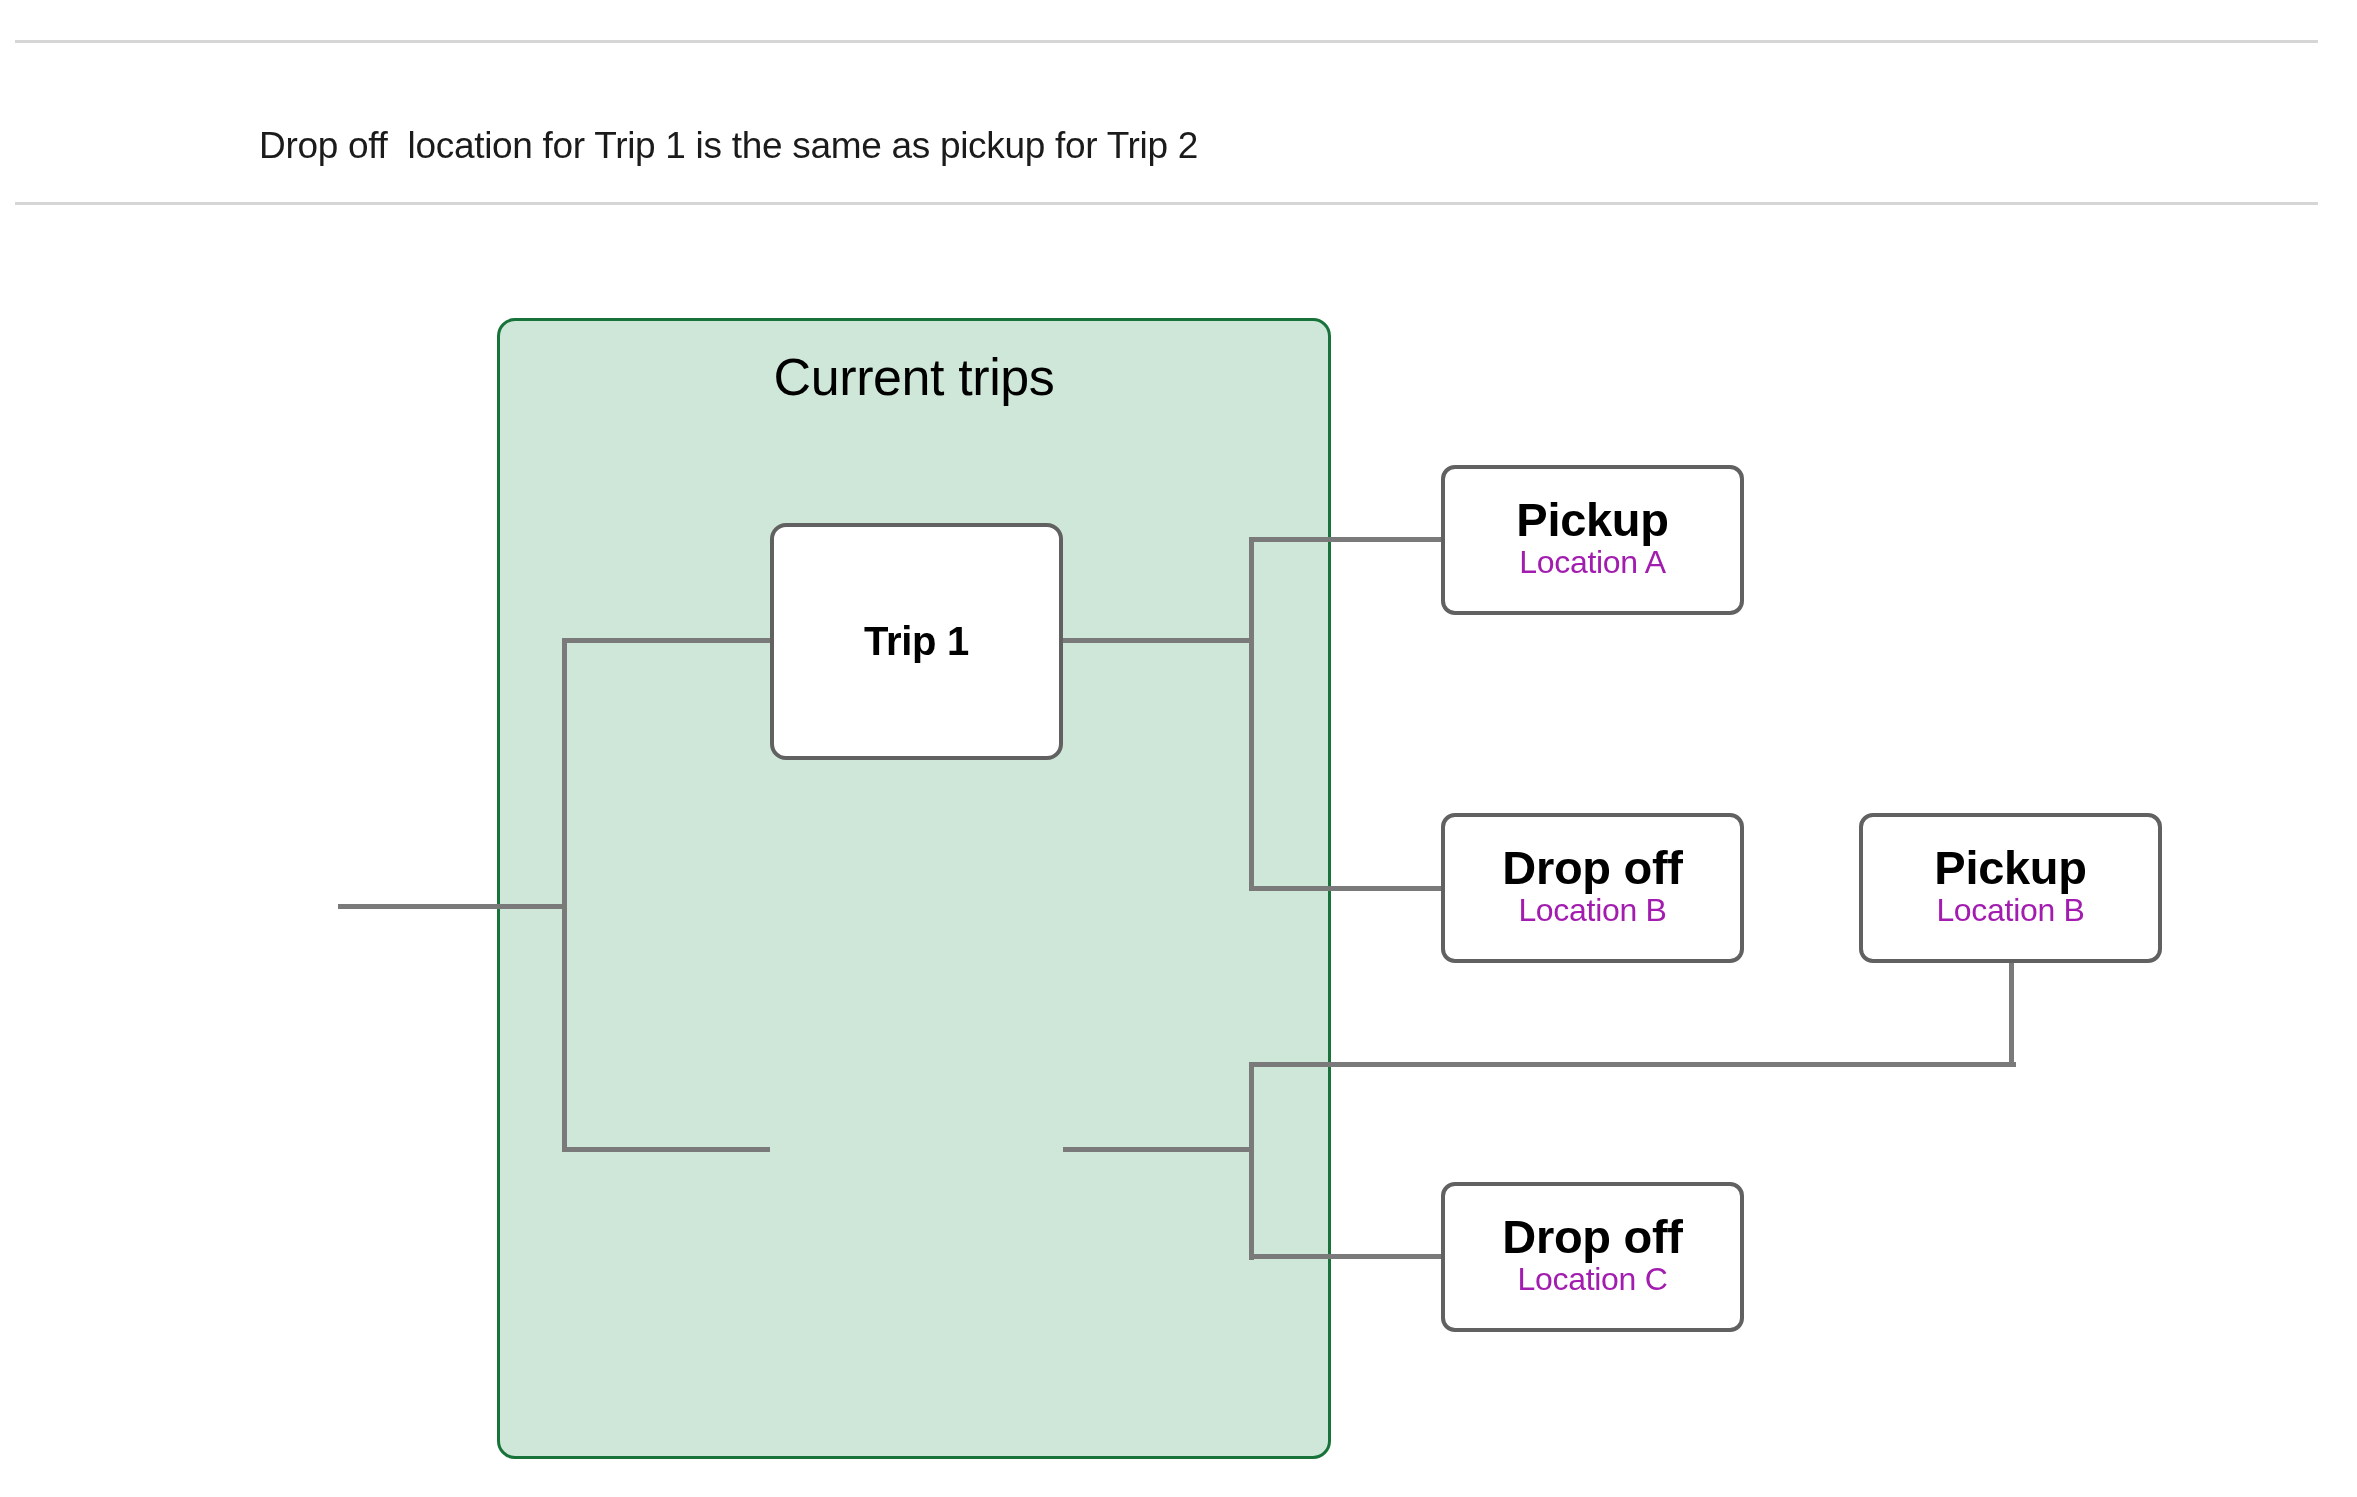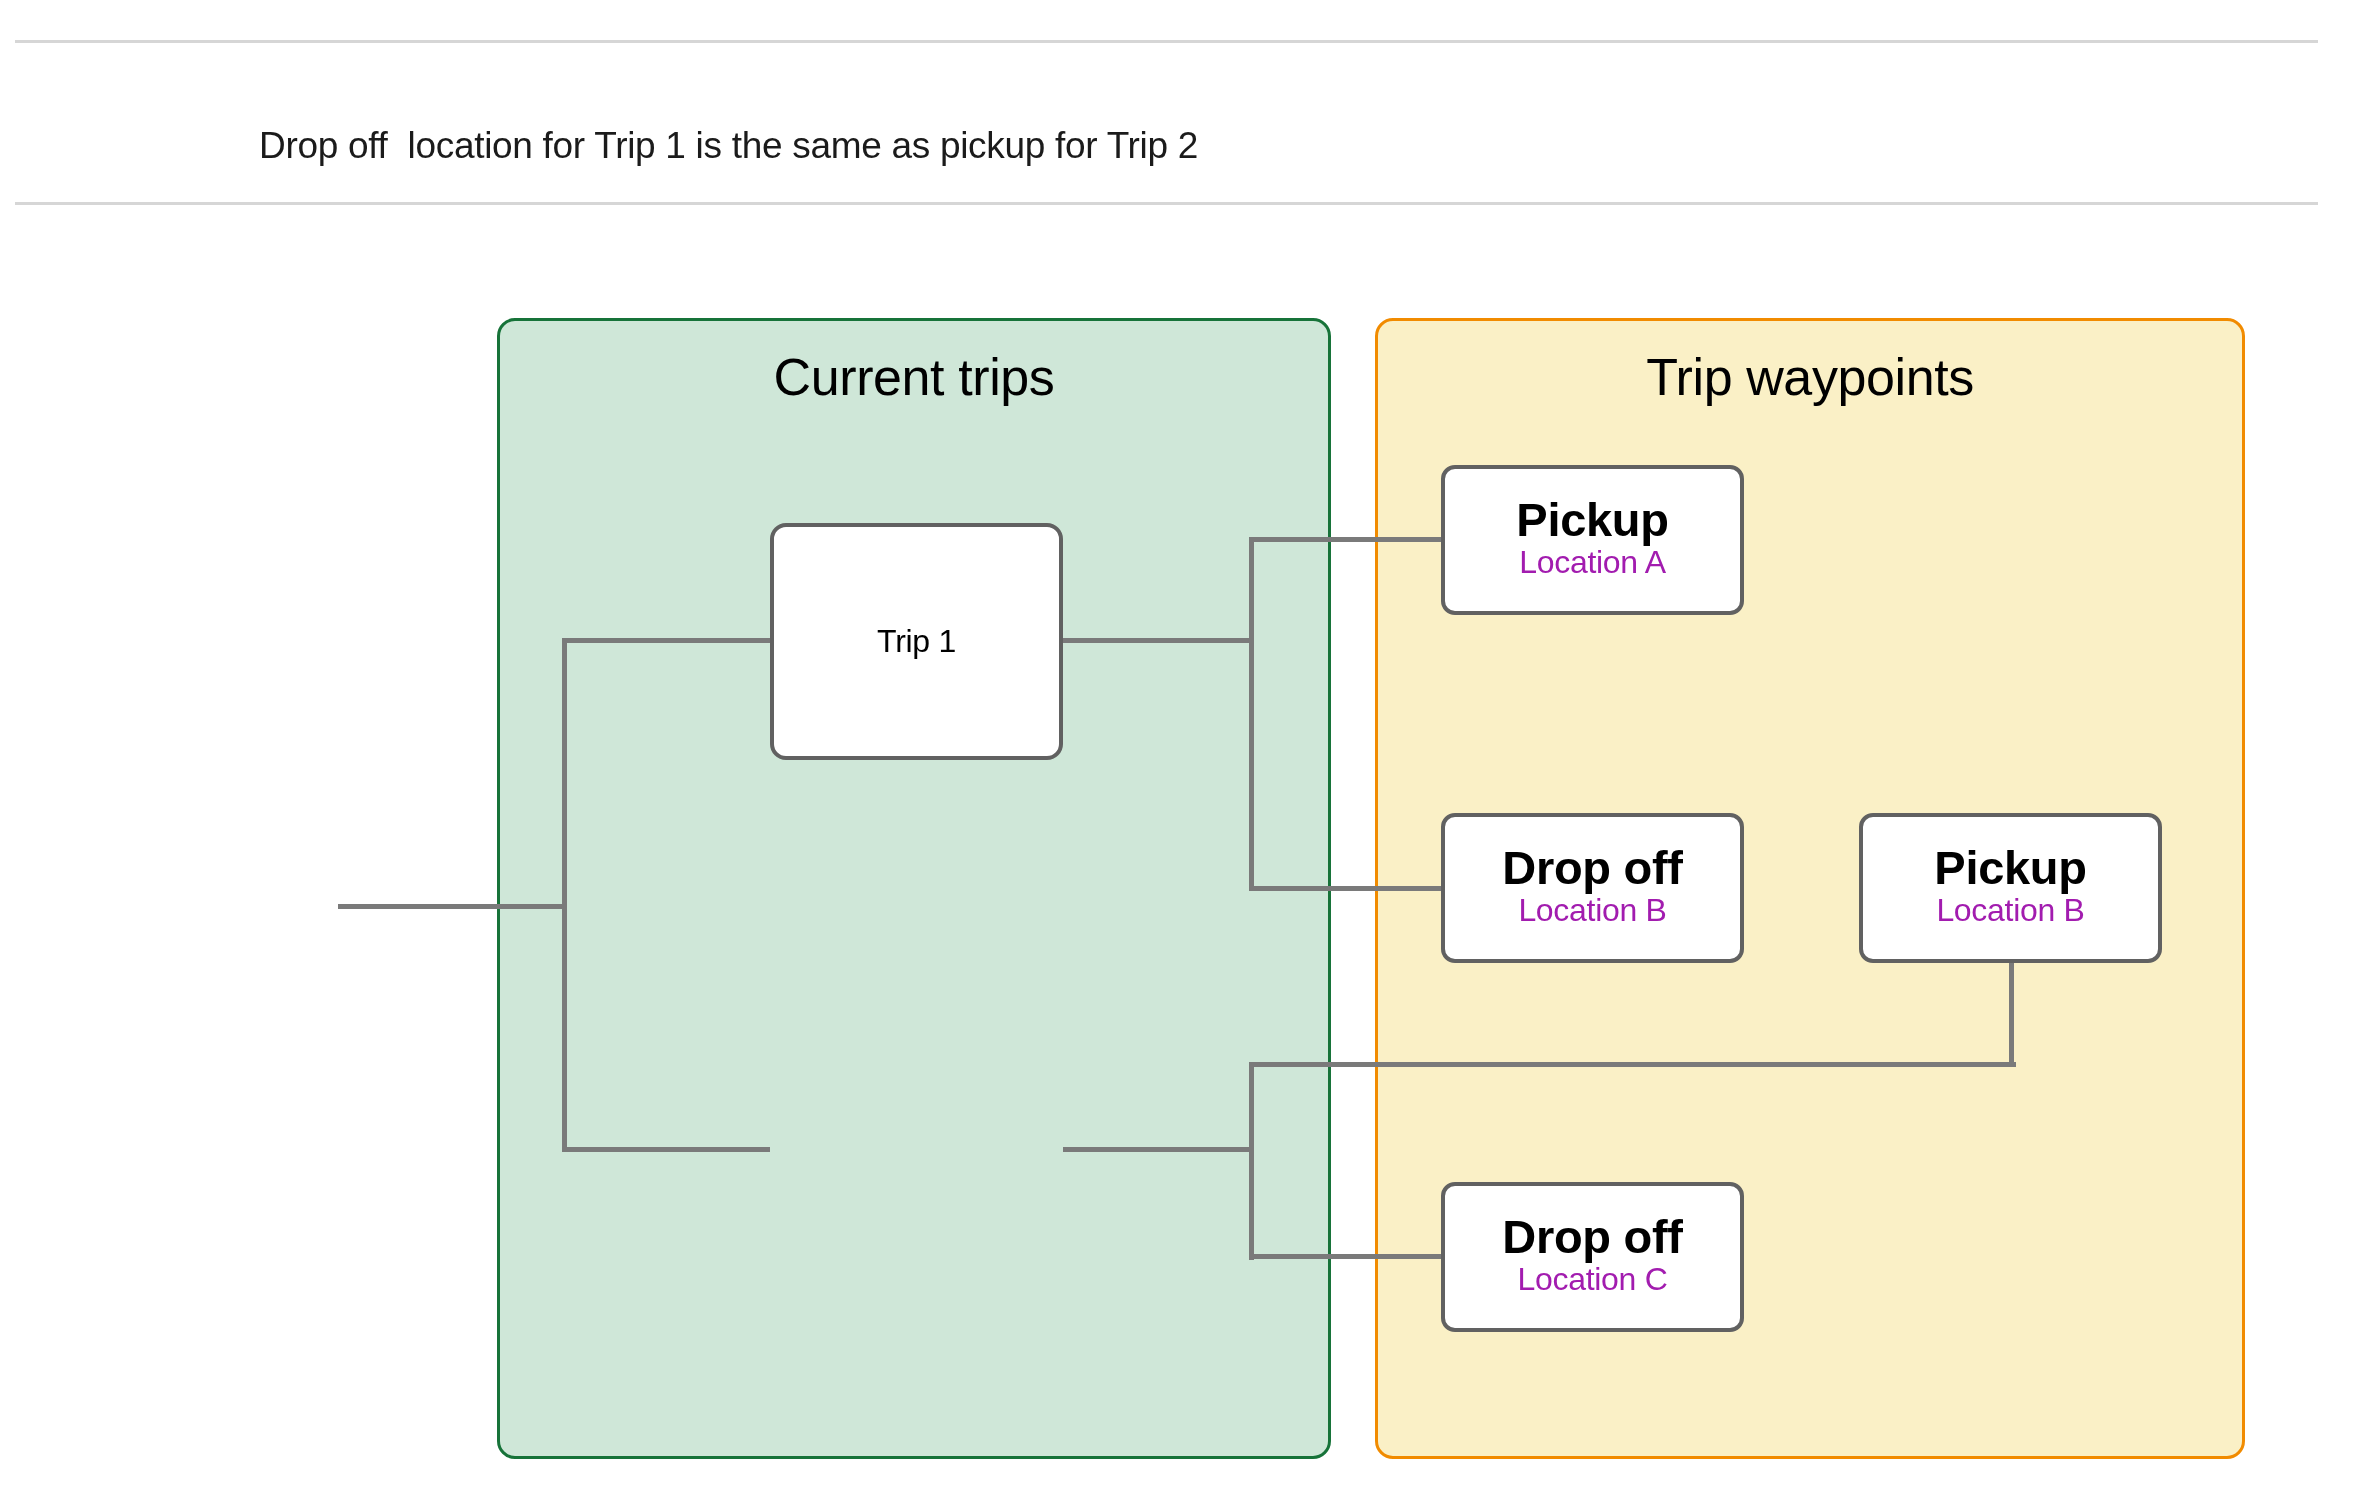--- a/index.html
+++ b/index.html
@@ -31,21 +31,21 @@
     margin-top:26px; text-align:center; font-size:52px; font-weight:400;
     letter-spacing:-0.4px; color:#000;
   }
   .conn{position:absolute; background:var(--connector);}
   .node{
     position:absolute; background:#fff; border:4px solid var(--node-border);
     border-radius:14px; box-sizing:border-box;
     display:flex; flex-direction:column; align-items:center; justify-content:center;
   }
   .trip-box{left:770px; width:293px; height:237px; border-radius:16px;}
-  .trip-label{font-size:32px; font-weight:400; letter-spacing:-0.3px; color:#000;}
+  .trip-label{font-size:40px; font-weight:700; letter-spacing:-0.3px; color:#000;}
   .wp{width:303px; height:150px;}
   .wp-type{font-size:47px; font-weight:700; line-height:44px; letter-spacing:-0.3px; color:#000;}
   .wp-loc{font-size:32px; font-weight:400; line-height:40px; letter-spacing:-0.3px; color:#a21caf;}
   .vehicle{
     position:absolute; left:40px; top:768px; width:298px; height:278px;
     background:var(--blue-fill); border:5px solid var(--blue-border);
     border-radius:16px; box-sizing:border-box;
   }
   .vehicle .icon{position:absolute; left:50%; top:37px; transform:translateX(-50%);}
   .vehicle-label{
@@ -57,23 +57,20 @@
 <body>
 
 <div class="canvas">
 
   <div class="rule" style="top:40px"></div>
   <div class="hdr-sub">Drop off  location for Trip 1 is the same as pickup for Trip 2</div>
   <div class="rule" style="top:202px"></div>
 
   <div class="panel green">
     <div class="panel-title">Current trips</div>
-  </div>
-  <div class="panel yellow">
-    <div class="panel-title">Trip waypoints</div>
   </div>
 
   <div class="conn" style="left:338px;top:904px;width:228px;height:5px"></div>
   <div class="conn" style="left:562px;top:638px;width:5px;height:514px"></div>
   <div class="conn" style="left:564px;top:638px;width:206px;height:5px"></div>
   <div class="conn" style="left:564px;top:1147px;width:206px;height:5px"></div>
   <div class="conn" style="left:1063px;top:638px;width:190px;height:5px"></div>
   <div class="conn" style="left:1249px;top:537px;width:5px;height:354px"></div>
   <div class="conn" style="left:1251px;top:537px;width:190px;height:5px"></div>
   <div class="conn" style="left:1251px;top:886px;width:190px;height:5px"></div>

